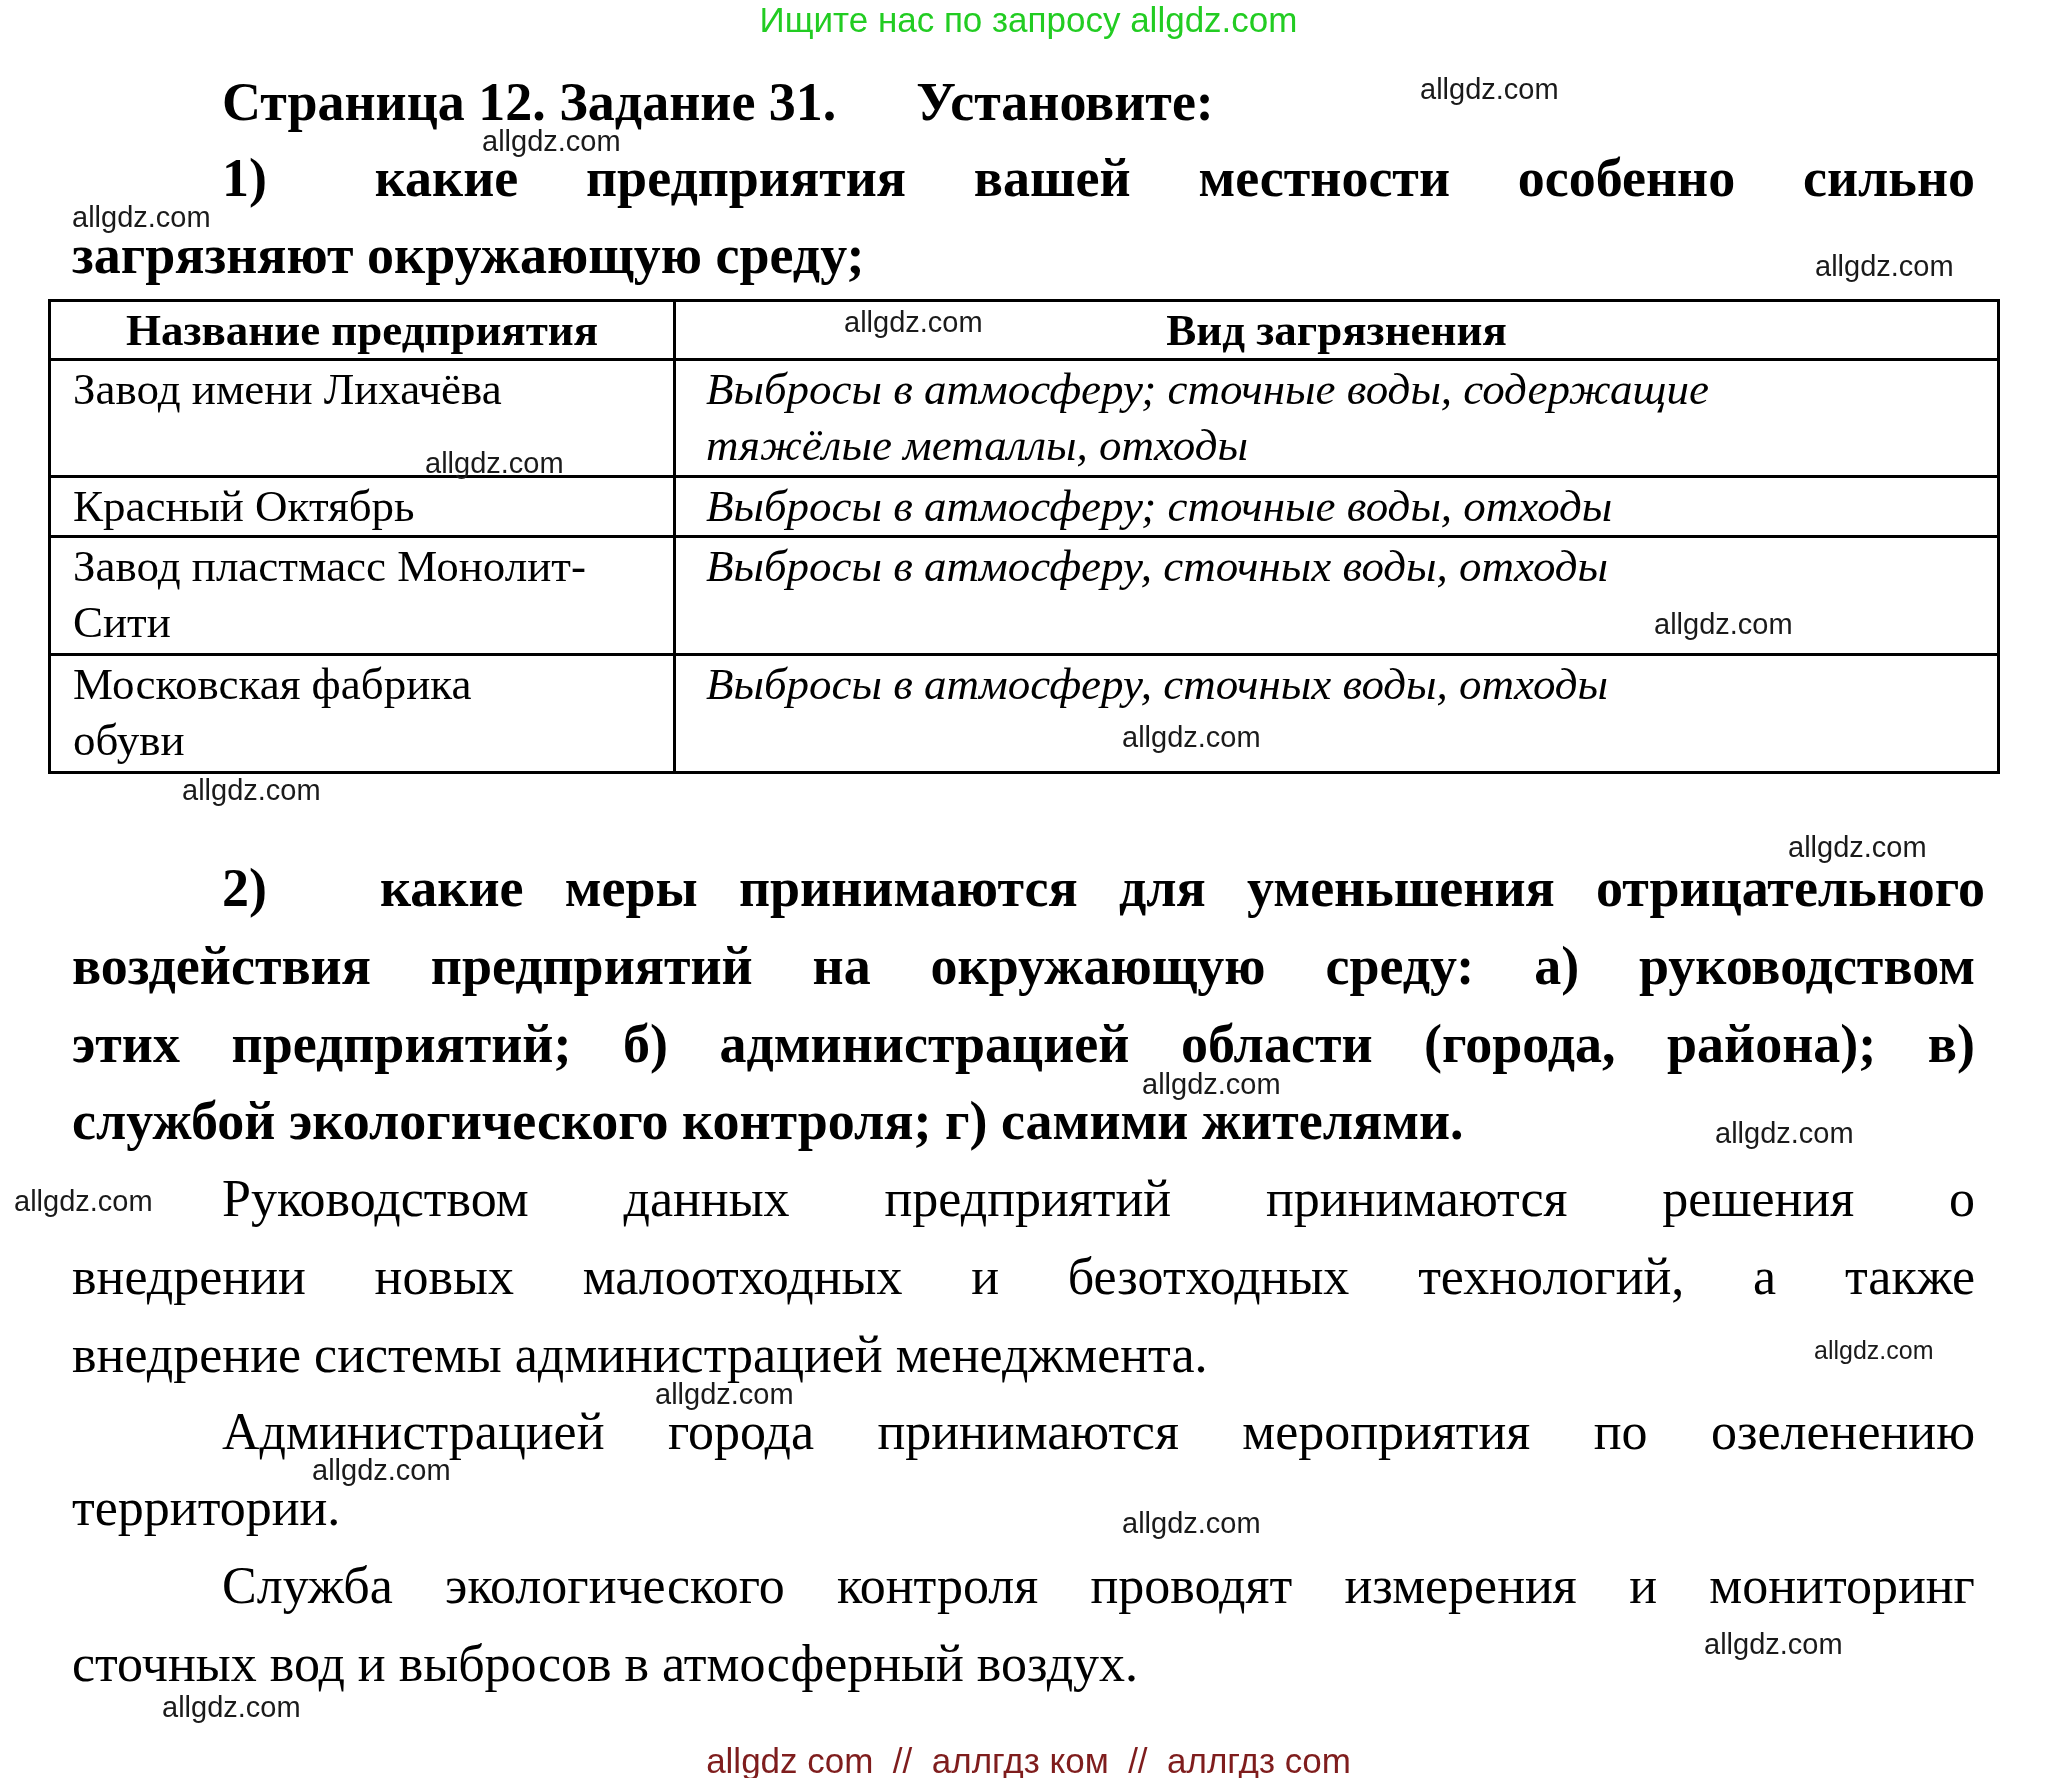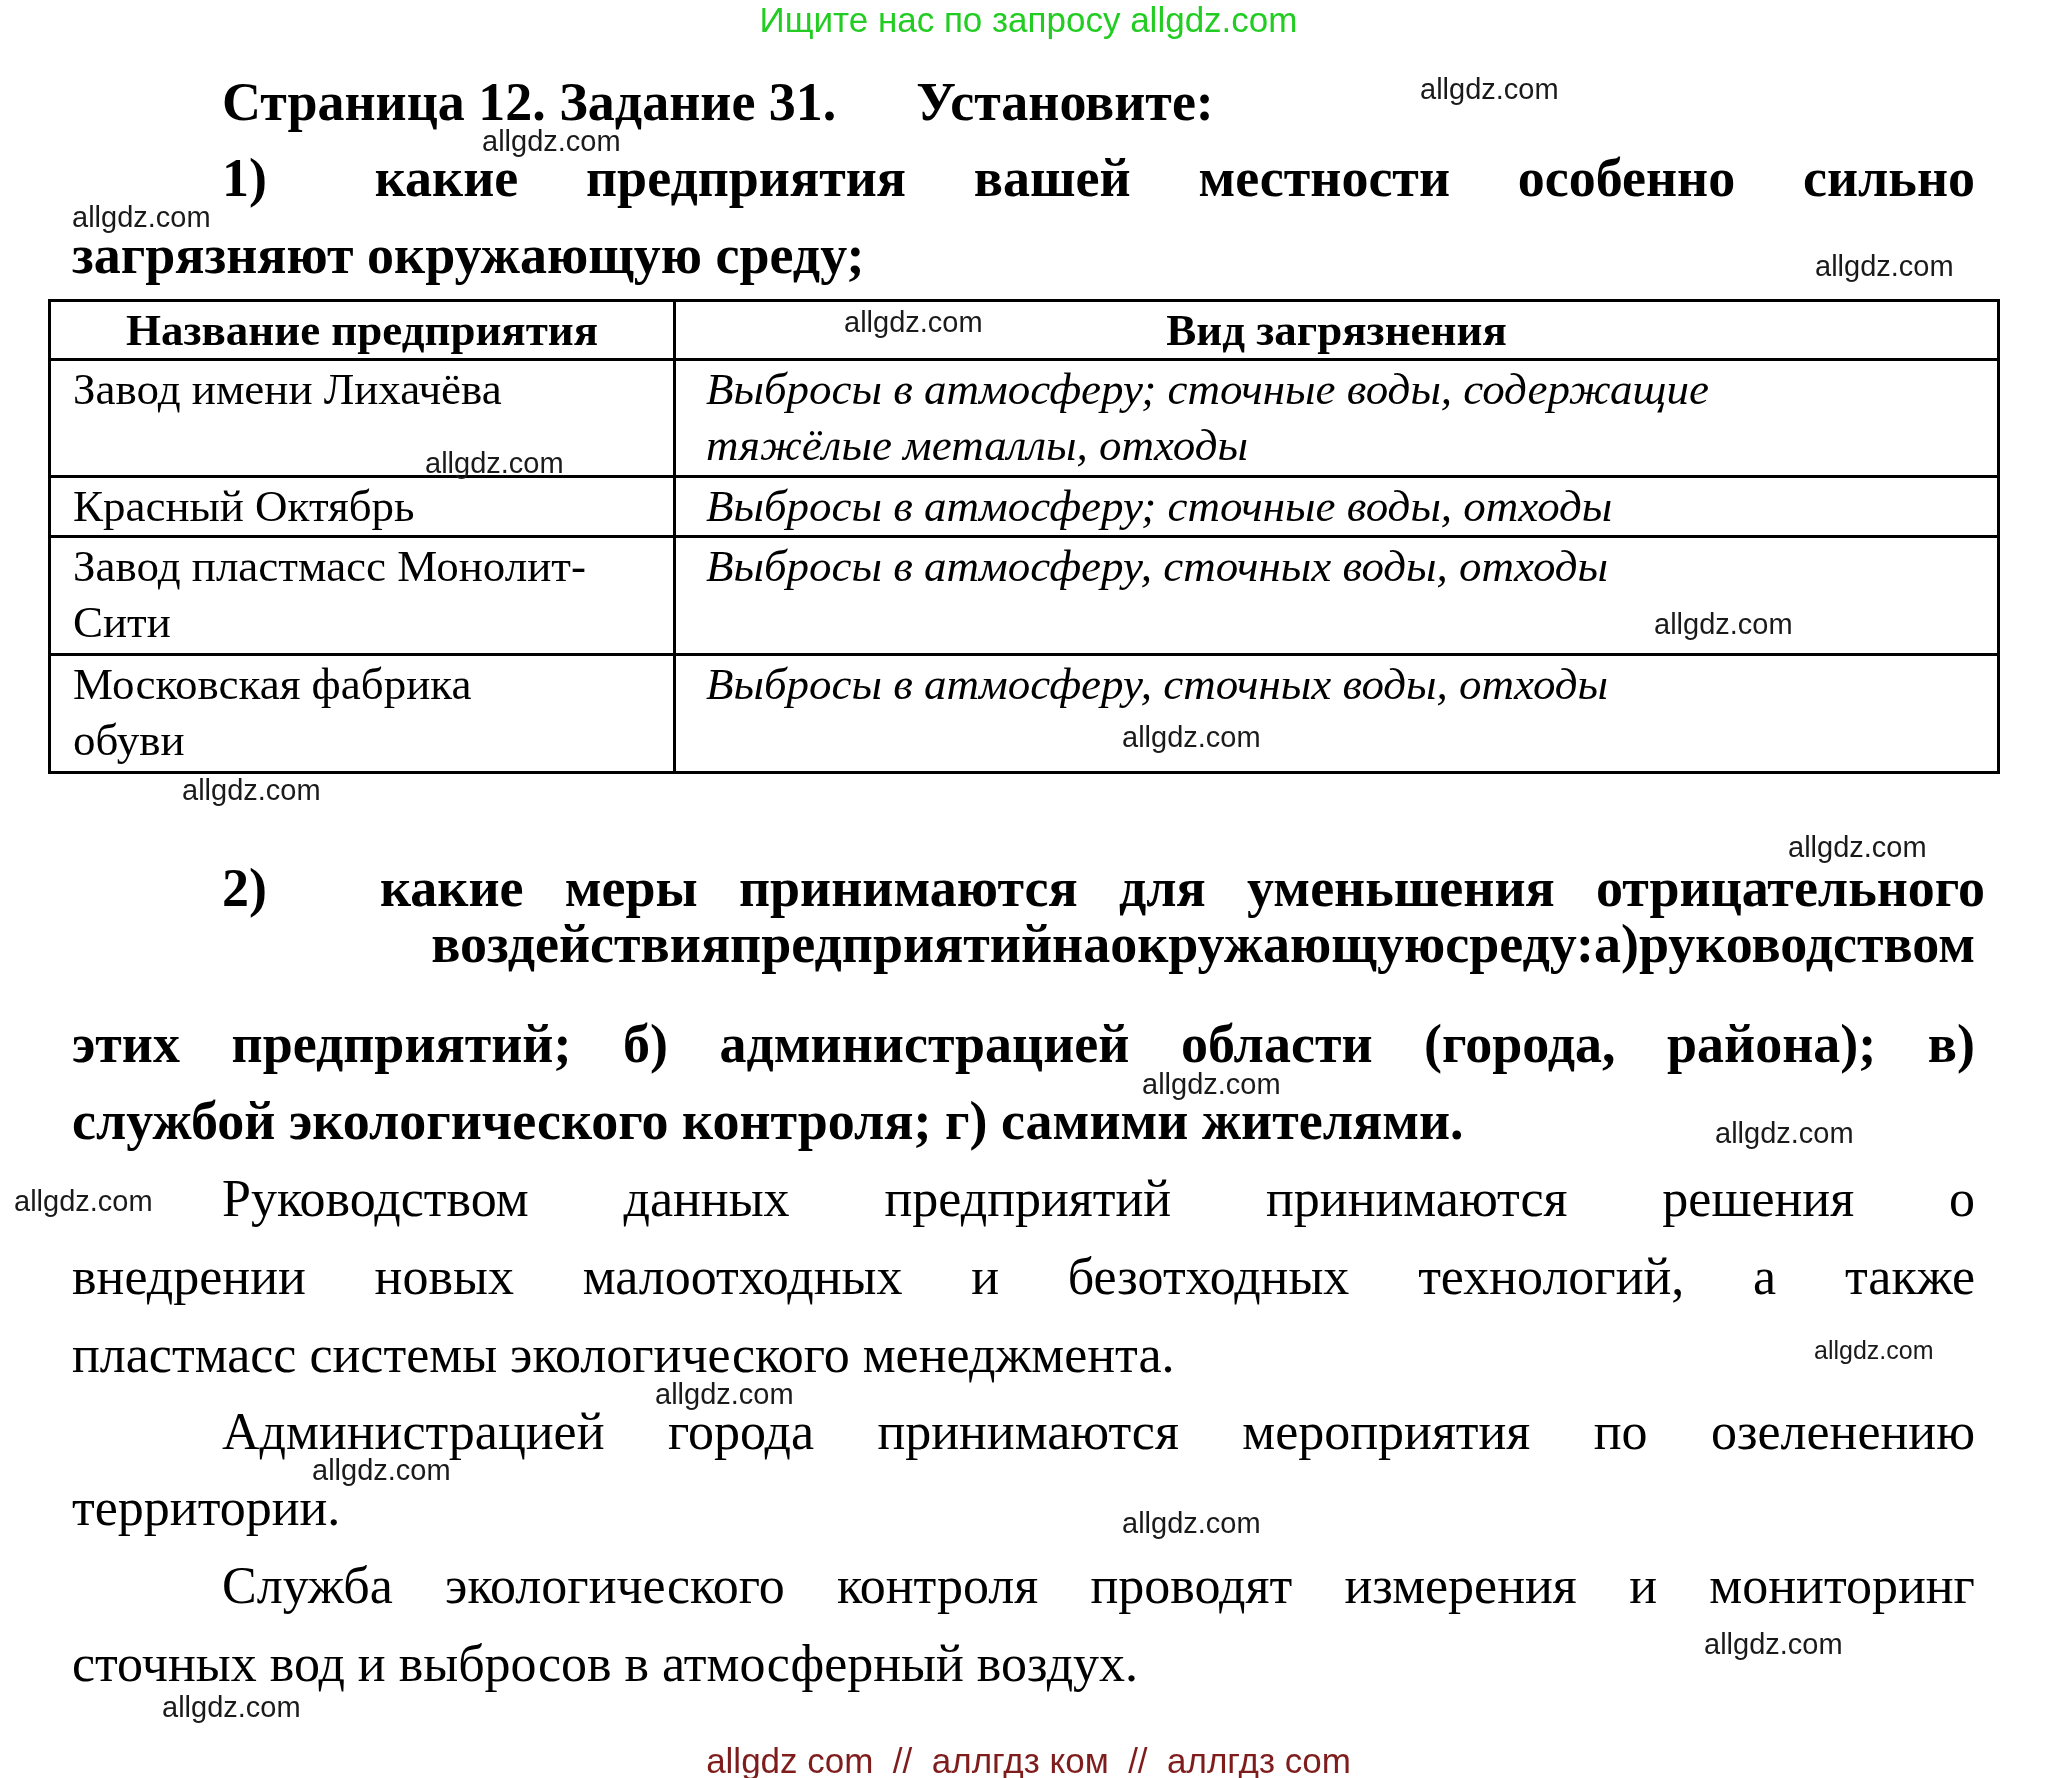--- a/index.html
+++ b/index.html
@@ -119,21 +119,21 @@
     <td class="c2">
           <div>Выбросы в атмосферу, сточных воды, отходы</div>
         </td>
   </tr>
 </tbody>
   </table>
 
 <div class="abs bold-line" style="left:222px; top:856px;">2)</div>
 <div class="abs bold-line" style="left:380px; width:1605px; top:856px; text-align:justify; text-align-last:justify;">какие меры принимаются для уменьшения отрицательного</div>
 
-<div class="justify-line bold-line" style="top:912px;justify-content:flex-end;">
+<div class="justify-line bold-line" style="top:934px;">
   <span>воздействия</span>
   <span>предприятий</span>
   <span>на</span>
   <span>окружающую</span>
   <span>среду:</span>
   <span>а)</span>
   <span>руководством</span>
 </div>
 <div class="justify-line bold-line" style="top:1012px;">
   <span>этих</span>
@@ -158,21 +158,21 @@
 <div class="justify-line reg-line" style="top:1245px;">
   <span>внедрении</span>
   <span>новых</span>
   <span>малоотходных</span>
   <span>и</span>
   <span>безотходных</span>
   <span>технологий,</span>
   <span>а</span>
   <span>также</span>
 </div>
-<div class="abs reg-line" style="left:72px; top:1323px;">пластмасс системы экологического менеджмента.</div>
+<div class="abs reg-line" style="left:72px; top:1323px;">внедрение системы администрацией менеджмента.</div>
 
 <div class="justify-line indent reg-line" style="top:1400px;">
   <span>Администрацией</span>
   <span>города</span>
   <span>принимаются</span>
   <span>мероприятия</span>
   <span>по</span>
   <span>озеленению</span>
 </div>
 <div class="abs reg-line" style="left:72px; top:1476px;">территории.</div>

